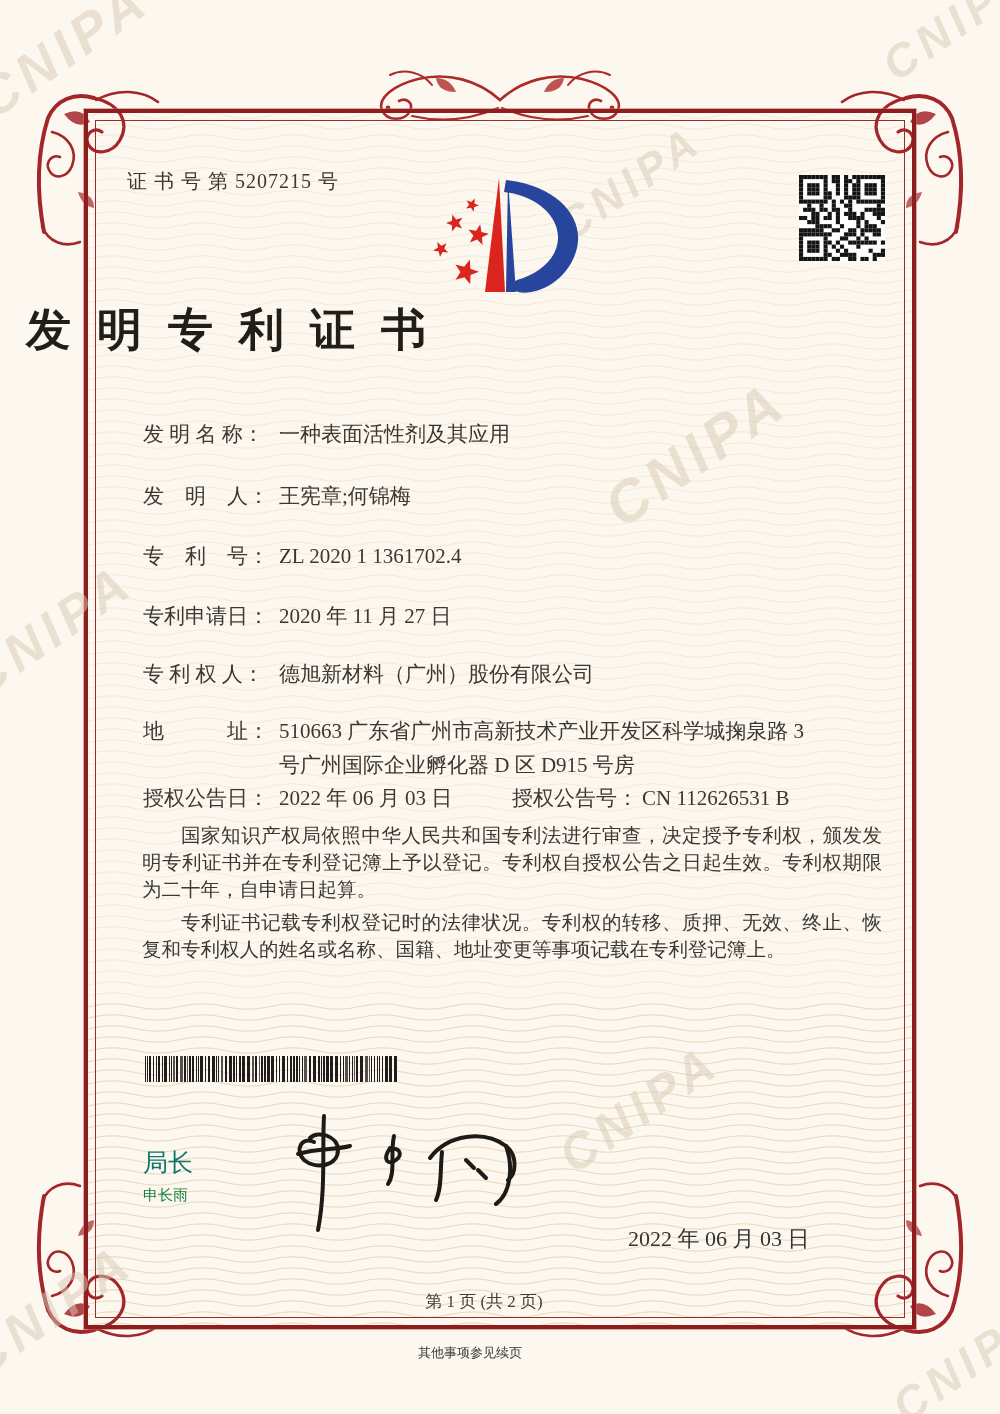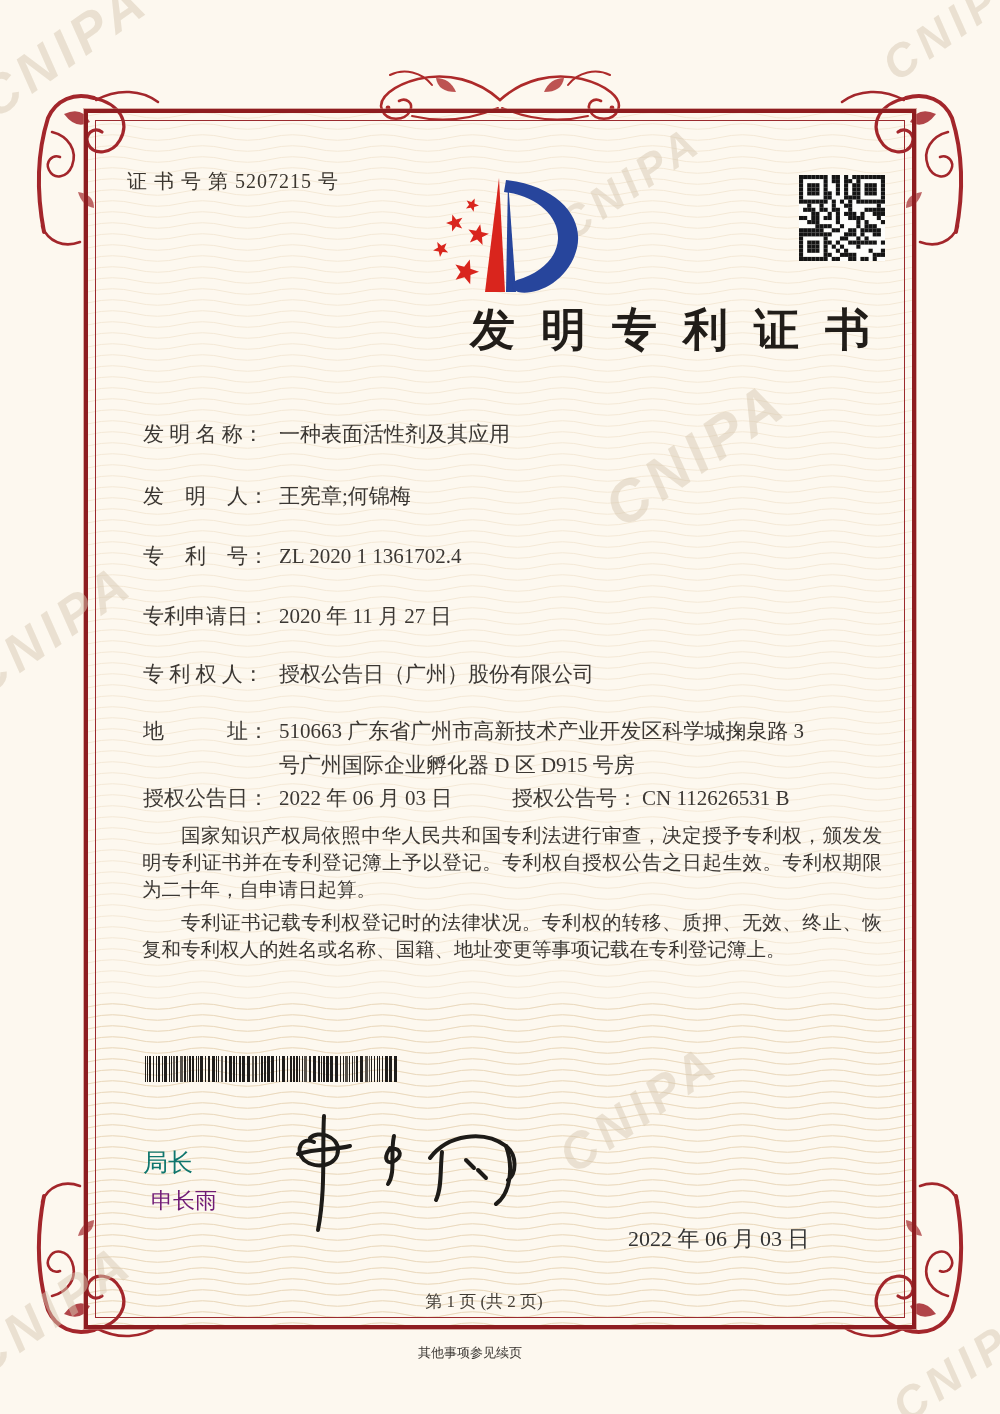--- a/index.html
+++ b/index.html
@@ -24,37 +24,37 @@
   
   .wm{
     font-family:"Liberation Sans","DejaVu Sans",sans-serif;
     font-weight:bold;font-style:italic;
     color:#d8cab4;opacity:.5;letter-spacing:6px;
     transform:rotate(-35deg);white-space:nowrap;pointer-events:none;
   }
   
   .cert-no{left:127px;top:168px;font-size:20px;letter-spacing:1px;color:#3b362f;}
   .title{
-    left:0;top:300px;width:896px;text-align:right;
+    left:0;top:300px;width:896px;text-align:left;
     font-size:45px;font-weight:bold;color:#211d19;
     letter-spacing:26px;text-indent:26px;
   }
   
   .row{left:143px;font-size:21px;color:#3b3733;white-space:nowrap;}
   .lab{display:inline-block;min-width:132px;}
   .val{margin-left:4px;text-align:center;}
   .addr-line2{left:279px;font-size:21px;color:#3b3733;text-align:right;}
   .grant-no{left:512px;}
   
   .paras{left:142px;top:822px;width:740px;font-size:19.5px;line-height:27px;
     text-align:justify;color:#3b3733;}
   .paras p{margin:0 0 6px 0;text-indent:2em;}
   
   .director-title{left:143px;top:1146px;font-size:25px;color:#0f766e;}
-  .director-name{left:143px;top:1186px;font-size:22px;color:#701a75;margin-left:8px;}
+  .director-name{left:143px;top:1186px;font-size:15px;color:#15803d;}
   .grant-date-bottom{left:628px;top:1224px;font-size:22px;color:#333;}
   .page-info{left:0;top:1290px;width:968px;text-align:center;font-size:17px;color:#433e37;}
   .footer-note{left:0;top:1344px;width:940px;text-align:center;font-size:13px;color:#3b3733;}
   svg{display:block;}
   .decor{left:0;top:0;pointer-events:none;}
 </style>
 </head>
 <body>
 
 <svg class="abs decor" width="1000" height="1414" viewBox="0 0 1000 1414">
@@ -371,21 +371,21 @@
 <div class="abs row" style="top:482px;">
   <span class="lab">发　明　人：</span><span class="val">王宪章;何锦梅</span>
 </div>
 <div class="abs row" style="top:542px;">
   <span class="lab">专　利　号：</span><span class="val">ZL 2020 1 1361702.4</span>
 </div>
 <div class="abs row" style="top:602px;">
   <span class="lab">专利申请日：</span><span class="val">2020 年 11 月 27 日</span>
 </div>
 <div class="abs row" style="top:660px;">
-  <span class="lab">专 利 权 人：</span><span class="val">授权公告日（广州）股份有限公司</span>
+  <span class="lab">专 利 权 人：</span><span class="val">德旭新材料（广州）股份有限公司</span>
 </div>
 <div class="abs row" style="top:717px;">
   <span class="lab">地　　　址：</span><span class="val">510663 广东省广州市高新技术产业开发区科学城掬泉路 3</span>
 </div>
 <div class="abs addr-line2" style="top:751px;">号广州国际企业孵化器 D 区 D915 号房</div>
 <div class="abs row" style="top:784px;">
   <span class="lab">授权公告日：</span><span class="val">2022 年 06 月 03 日</span>
 </div>
 <div class="abs row grant-no" style="top:784px;">
   <span class="lab" style="min-width:0;">授权公告号：</span><span class="val">CN 112626531 B</span>

